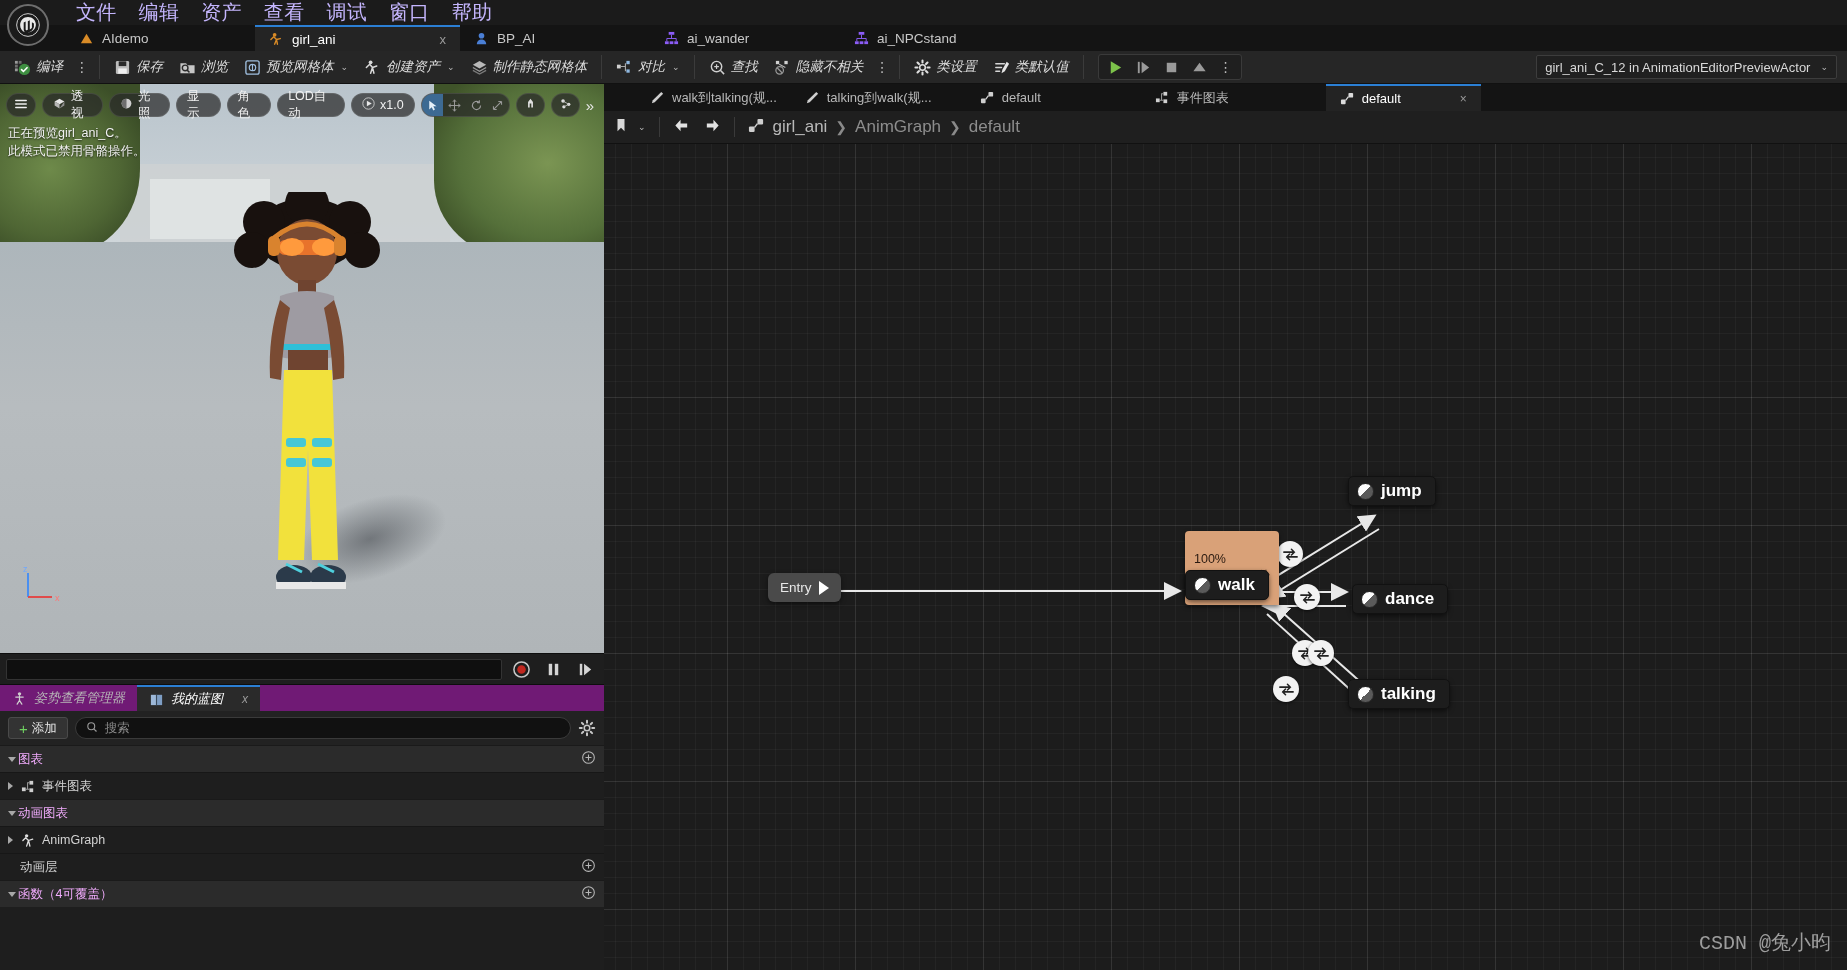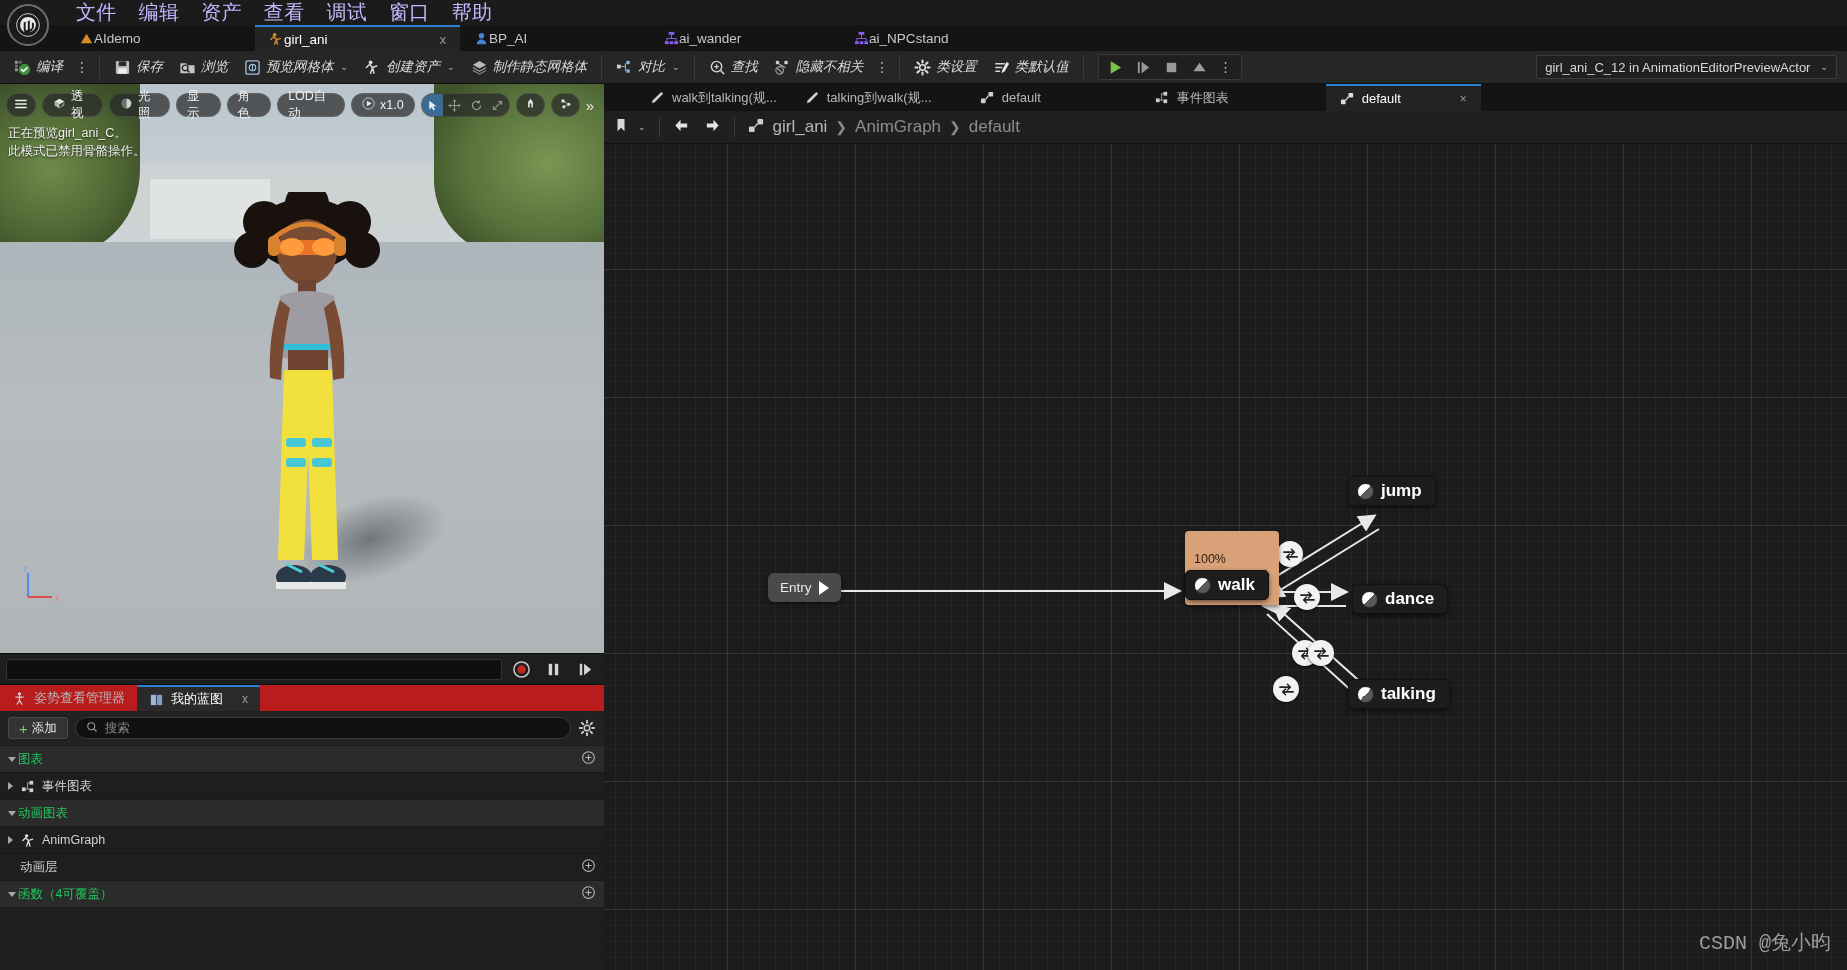--- a/index.html
+++ b/index.html
@@ -29,21 +29,21 @@
     padding: 2px 11px; font-size: 20px; color: #c4b5fd; cursor: default;
     letter-spacing: .3px;
   }
 
   
   .tabbar {
     position: absolute; top: 25px; left: 0; width: 1847px; height: 26px;
     background: #141414; display: flex; align-items: flex-end;
   }
   .asset-tab {
-    height: 26px; display: flex; align-items: center; 
+    height: 26px; display: flex; align-items: center; gap: 8px;
     padding: 0 14px 0 14px; font-size: 13.5px; color: #c8c8c8;
     min-width: 190px; position: relative;
   }
   .asset-tab.first { margin-left: 65px; }
   .asset-tab.active {
     background: #242424; color: #ffffff;
     border-top: 2px solid #2b7fd4;
   }
   .asset-tab .tab-x {
     margin-left: auto; font-size: 13px; color: #9a9a9a; cursor: pointer;
@@ -140,21 +140,21 @@
   .vp-scrub {
     flex: 1; height: 21px; background: #0f0f0f; border: 1px solid #333; border-radius: 2px;
   }
   .vp-tbtn { width: 26px; height: 24px; display: flex; align-items: center; justify-content: center; }
 
   
   .bl-panel {
     position: absolute; top: 600px; left: 0; width: 604px; height: 370px;
     background: #1e1e1e; border-top: 1px solid #0d0d0d;
   }
-  .bl-tabs { display: flex; height: 26px; align-items: flex-end; background: #b91c1c; }
+  .bl-tabs { display: flex; height: 26px; align-items: flex-end; background: #701a75; font-style: italic; }
   .bl-tab {
     display: flex; align-items: center; gap: 7px; height: 26px; padding: 0 12px;
     font-size: 13px; color: #b6b6b6;
   }
   .bl-tab.active { background: #2a2a2a; color: #fff; border-top: 2px solid #2b7fd4; }
   .bl-tab .x { margin-left: 12px; font-size: 12px; color: #9a9a9a; }
   .bl-toolrow {
     display: flex; align-items: center; gap: 7px; padding: 6px 8px; height: 34px;
     background: #222;
   }
@@ -165,21 +165,21 @@
   }
   .add-btn .plus { color: #6fcf60; font-size: 15px; line-height: 1; }
   .search-box {
     flex: 1; height: 22px; background: #111; border: 1px solid #3a3a3a; border-radius: 11px;
     display: flex; align-items: center; gap: 7px; padding: 0 10px;
     font-size: 12.5px; color: #8b8b8b;
   }
   .gear-ico { width: 18px; height: 18px; }
   .tree-section {
     display: flex; align-items: center; height: 27px; padding: 0 8px;
-    background: #2b2b2b; font-size: 12.5px; color: #22c55e;
+    background: #2b2b2b; font-size: 12.5px; color: #f0abfc;
     border-top: 1px solid #1a1a1a;
   }
   .tree-section .plusc { margin-left: auto; }
   .tree-row {
     display: flex; align-items: center; gap: 6px; height: 27px; padding: 0 8px;
     font-size: 12.5px; color: #d2d2d2; background: #1e1e1e;
     border-top: 1px solid #171717;
   }
   .tri { width: 0; height: 0; margin-right: 2px; }
   .tri.right { border-left: 5px solid #a8a8a8; border-top: 4px solid transparent; border-bottom: 4px solid transparent; }

